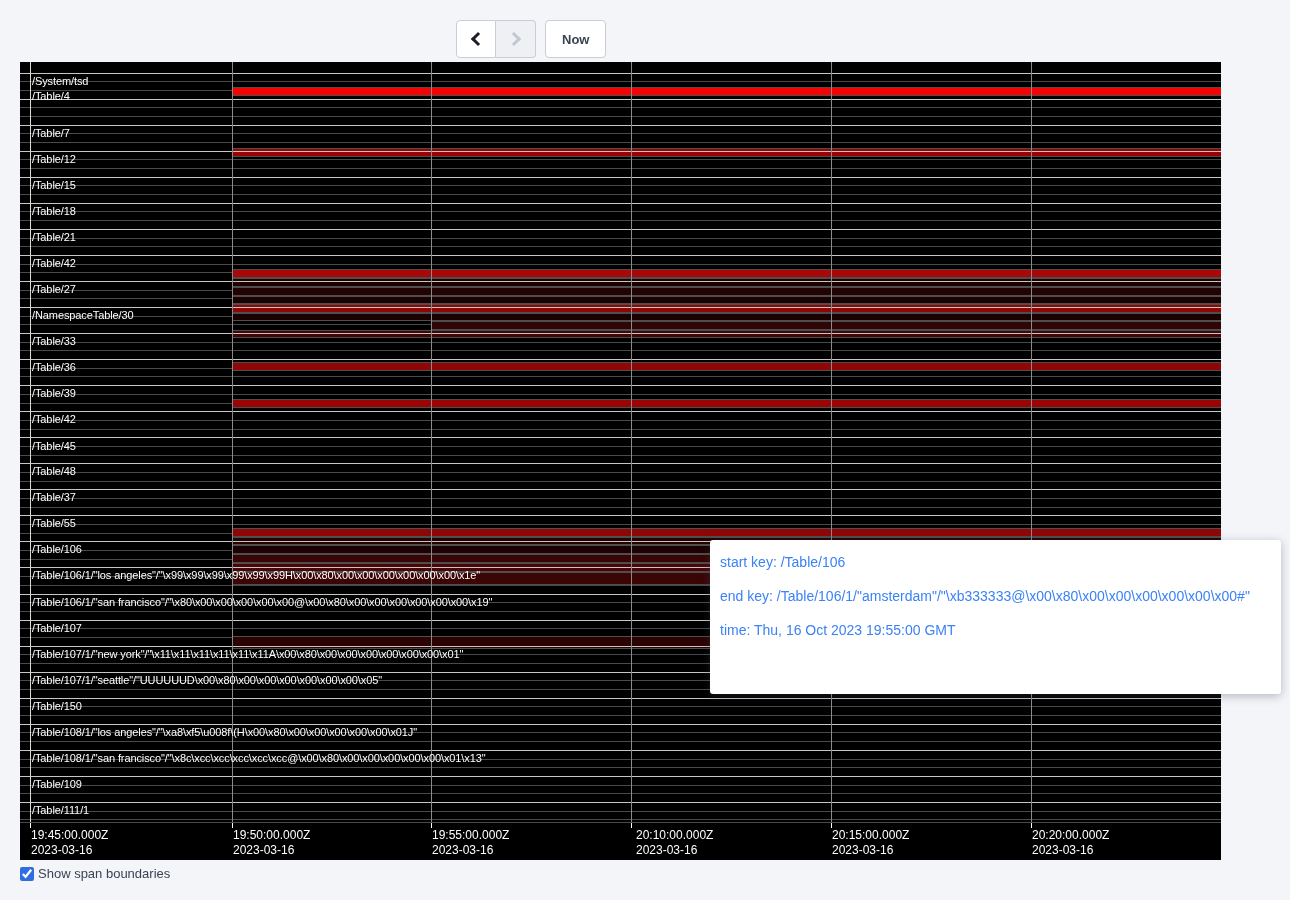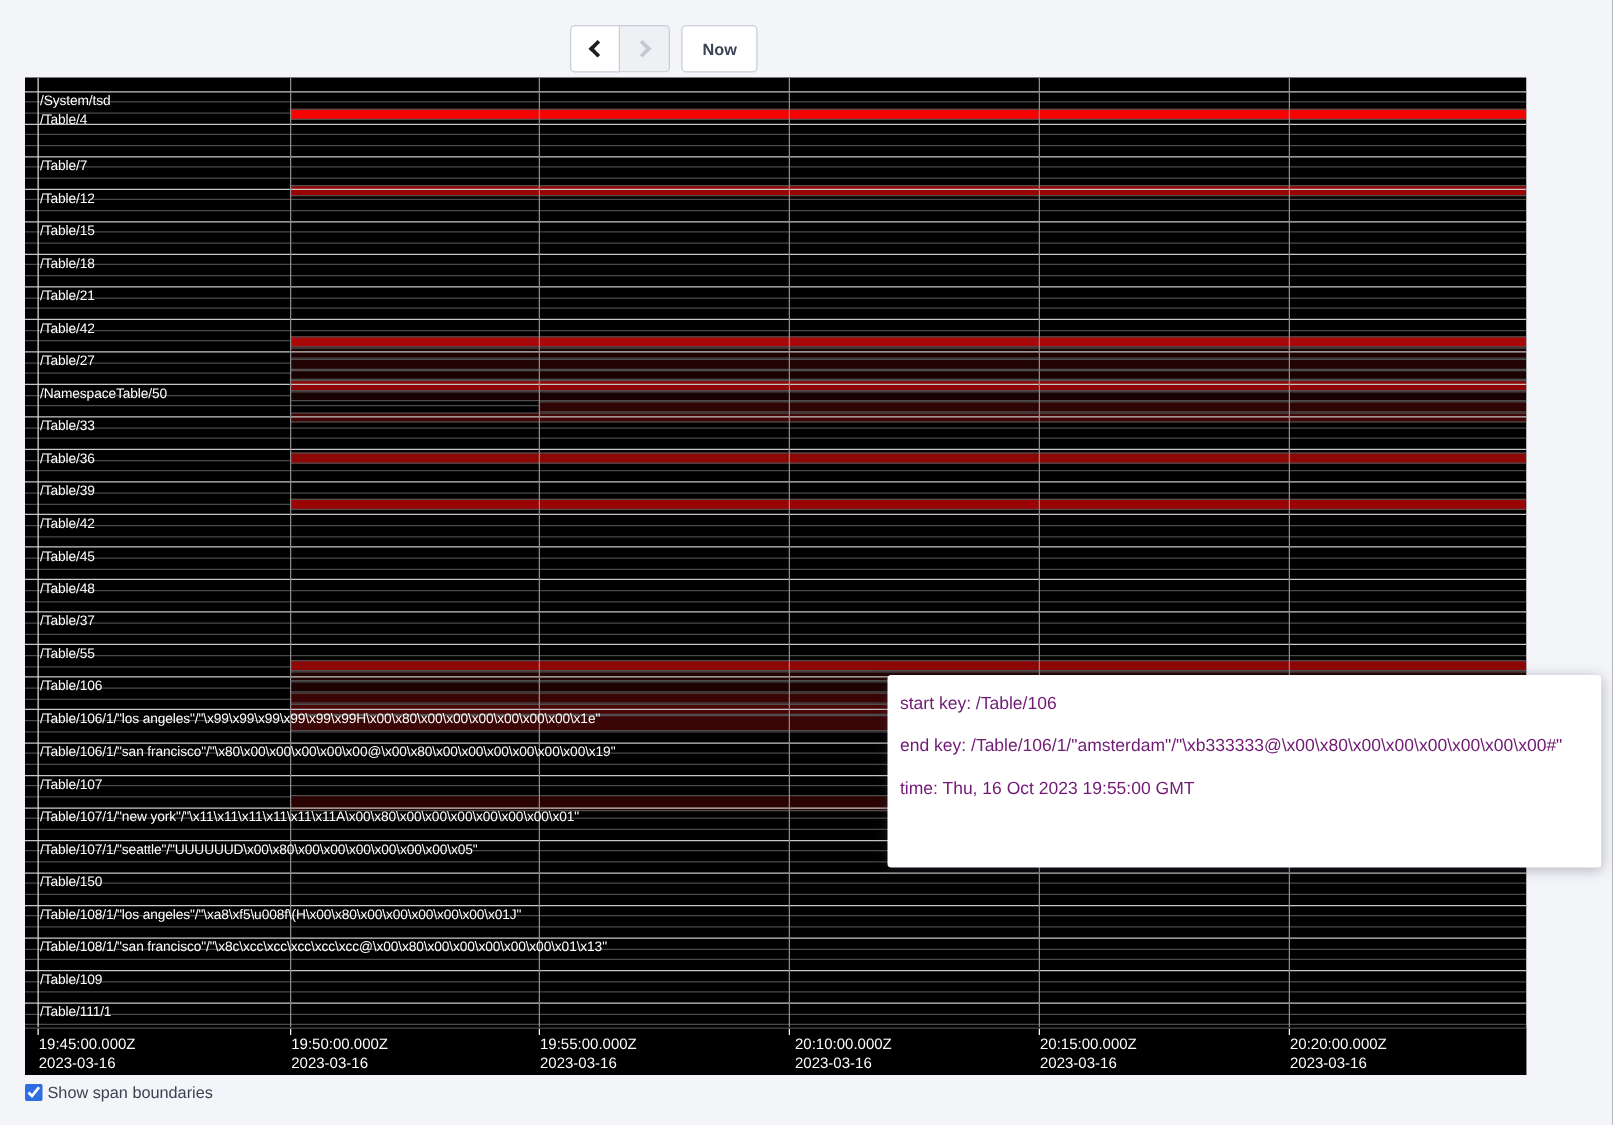--- a/index.html
+++ b/index.html
@@ -29,21 +29,21 @@
   .hline.group { background:#c6c6c6; }
   .vline { position:absolute; top:0; width:1px; height:760px; background:#8a8a8a; }
   .vline.first { background:#dadada; }
   .span-label { position:absolute; color:#ffffff; font-size:11px; line-height:13px; white-space:nowrap; letter-spacing:-0.1px; }
   .xaxis { position:absolute; left:0; top:760px; width:1201px; height:38px; background:#000000; border-top:1px solid #4a4a4a; }
   .tick { position:absolute; top:0; width:1px; height:5px; background:#ffffff; }
   .xlabel { position:absolute; top:5px; color:#ffffff; font-size:12px; line-height:15px; white-space:nowrap; }
 
   
   .tooltip { position:absolute; left:710px; top:540px; width:571px; height:154px; background:#ffffff; border-radius:3px; box-shadow:0 2px 10px rgba(60,64,80,0.35); padding:12px 10px; z-index:20; }
-  .tooltip .tline { font-size:14px; color:#701a75; line-height:20px; margin-bottom:14px; white-space:nowrap; overflow:hidden; }
+  .tooltip .tline { font-size:14px; color:#3b82f6; line-height:20px; margin-bottom:14px; white-space:nowrap; overflow:hidden; }
 
   
   .footer { position:absolute; left:20px; top:866px; display:flex; align-items:center; }
   .footer input { width:14px; height:14px; accent-color:#2f6ee2; cursor:pointer; }
   .footer label { font-size:13px; color:#3a4352; margin-left:4px; }
 </style>
 </head>
 <body>
 
 <div class="toolbar">
@@ -174,21 +174,21 @@
       <div class="vline" style="left: 1011px;"></div>
       <div class="span-label" style="left: 12px; top: 12.5px;">/System/tsd</div>
       <div class="span-label" style="left: 12px; top: 28px;">/Table/4</div>
       <div class="span-label" style="left: 12px; top: 64.6px;">/Table/7</div>
       <div class="span-label" style="left: 12px; top: 90.7px;">/Table/12</div>
       <div class="span-label" style="left: 12px; top: 116.7px;">/Table/15</div>
       <div class="span-label" style="left: 12px; top: 142.8px;">/Table/18</div>
       <div class="span-label" style="left: 12px; top: 168.8px;">/Table/21</div>
       <div class="span-label" style="left: 12px; top: 194.8px;">/Table/42</div>
       <div class="span-label" style="left: 12px; top: 220.9px;">/Table/27</div>
-      <div class="span-label" style="left: 12px; top: 247px;">/NamespaceTable/50</div>
+      <div class="span-label" style="left: 12px; top: 247px;">/NamespaceTable/30</div>
       <div class="span-label" style="left: 12px; top: 273px;">/Table/33</div>
       <div class="span-label" style="left: 12px; top: 299.1px;">/Table/36</div>
       <div class="span-label" style="left: 12px; top: 325.1px;">/Table/39</div>
       <div class="span-label" style="left: 12px; top: 351.2px;">/Table/42</div>
       <div class="span-label" style="left: 12px; top: 378px;">/Table/45</div>
       <div class="span-label" style="left: 12px; top: 403.3px;">/Table/48</div>
       <div class="span-label" style="left: 12px; top: 429.3px;">/Table/37</div>
       <div class="span-label" style="left: 12px; top: 455.4px;">/Table/55</div>
       <div class="span-label" style="left: 12px; top: 481.4px;">/Table/106</div>
       <div class="span-label" style="left: 12px; top: 507.4px;">/Table/106/1/"los angeles"/"\x99\x99\x99\x99\x99\x99H\x00\x80\x00\x00\x00\x00\x00\x00\x1e"</div>

